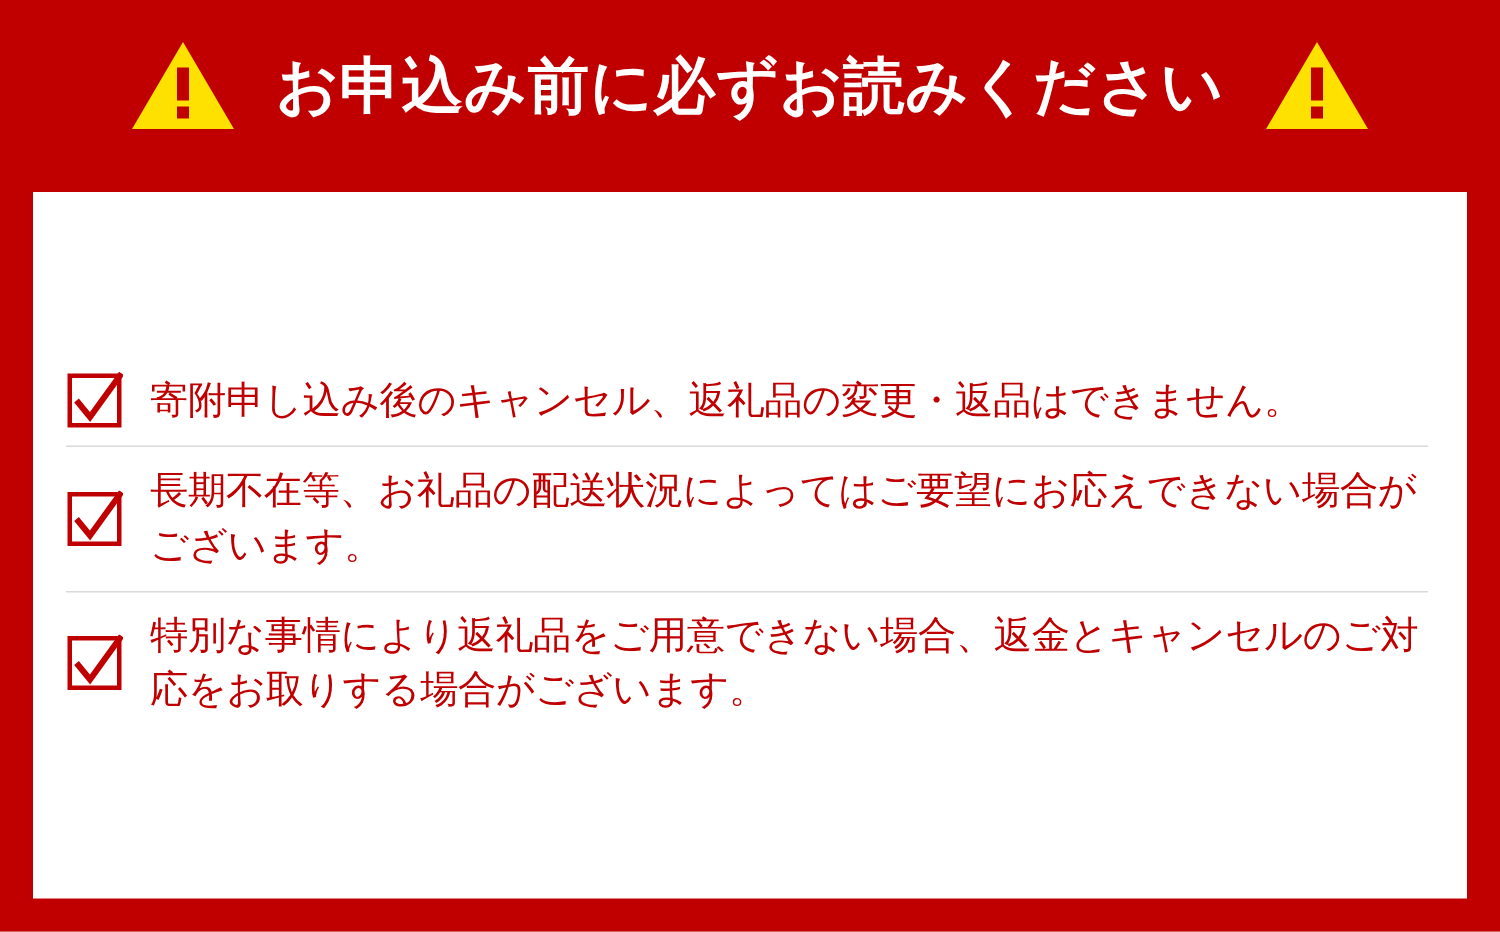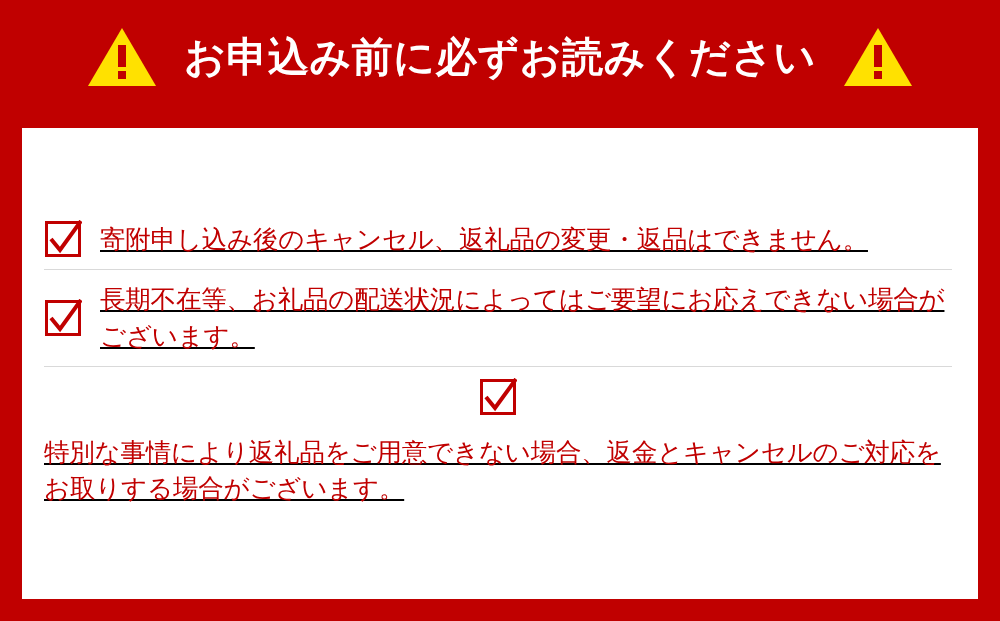--- a/index.html
+++ b/index.html
@@ -52,23 +52,22 @@
     flex-direction: column;
     justify-content: center;
     padding: 4px 26px 4px 22px;
   }
   .notice-row {
     display: flex;
     align-items: center;
     gap: 18px;
     padding: 11px 0 11px 0;
     border-bottom: 1px solid #d9d9d9;
-    text-decoration: underline;
   }
-  .notice-row:last-child { border-bottom: none; flex-direction: column; }
+  .notice-row:last-child { border-bottom: none; }
 
   .check-icon {
     width: 38px;
     height: 38px;
     flex: 0 0 auto;
     display: block;
   }
   .notice-text {
     color: #c00000;
     font-size: 25.5px;

